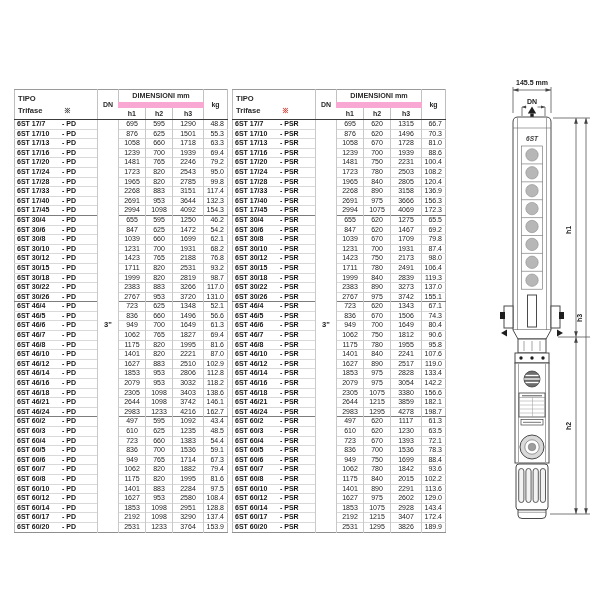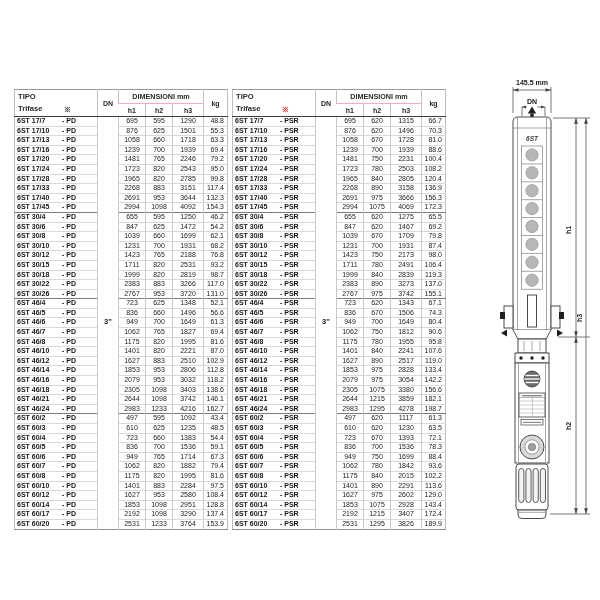--- a/index.html
+++ b/index.html
@@ -16,21 +16,21 @@
   table.spec{border:1px solid #bdbdbd;border-top:1px solid #9a9a9a;border-bottom:1px solid #8f8f8f;}
   .spec th,.spec td{padding:0;margin:0;overflow:hidden;white-space:nowrap;}
   .spec th{font-weight:bold;color:#2a2a2a;}
   .spec thead th{border-left:1px solid #c2c2c2;vertical-align:middle;}
   .spec thead th:first-child{border-left:none;}
   .spec thead .h-tipo{text-align:left;padding:2px 0 2px 3px;font-size:7.6px;height:22px;}
   .spec thead .h-tipo .line2{margin-top:4px;display:flex;align-items:flex-end;}
   .spec thead .h-tipo .line2 b{font-size:7.6px;}
   .spec thead .mark{margin-left:22px;font-size:7px;color:#3a3a3a;}
   .spec thead .mark.red{color:#d3342b;}
-  .spec thead .h-dim{text-align:center;font-size:7.2px;height:12px;border-bottom:1px solid #f9a8d4;}
+  .spec thead .h-dim{text-align:center;font-size:7.2px;height:12px;border-bottom:6px solid #f9a8d4;}
   .spec thead tr.sub th{text-align:center;font-size:7px;height:11px;}
   .spec thead th{border-bottom-color:#3c3c3c;}
   .spec thead tr:last-child th, .spec thead .h-tipo, .spec thead .h-dn, .spec thead .h-kg{border-bottom:1.6px solid #3c3c3c;}
   .spec tbody td{height:8.4px;line-height:8.6px;border-left:1px solid #c9c9c9;color:#222;}
   .spec tbody td:first-child{border-left:none;}
   .spec tbody tr + tr td{border-top:1px solid #d9d9d9;}
   .spec tbody tr.group-start td{border-top:1px solid #7d7d7d;}
   .spec td.c-name{padding-left:2px;font-weight:bold;color:#151515;}
   .spec td.c-name .mname{display:inline-block;width:45px;}
   .spec td.c-name .msuf{display:inline-block;}

